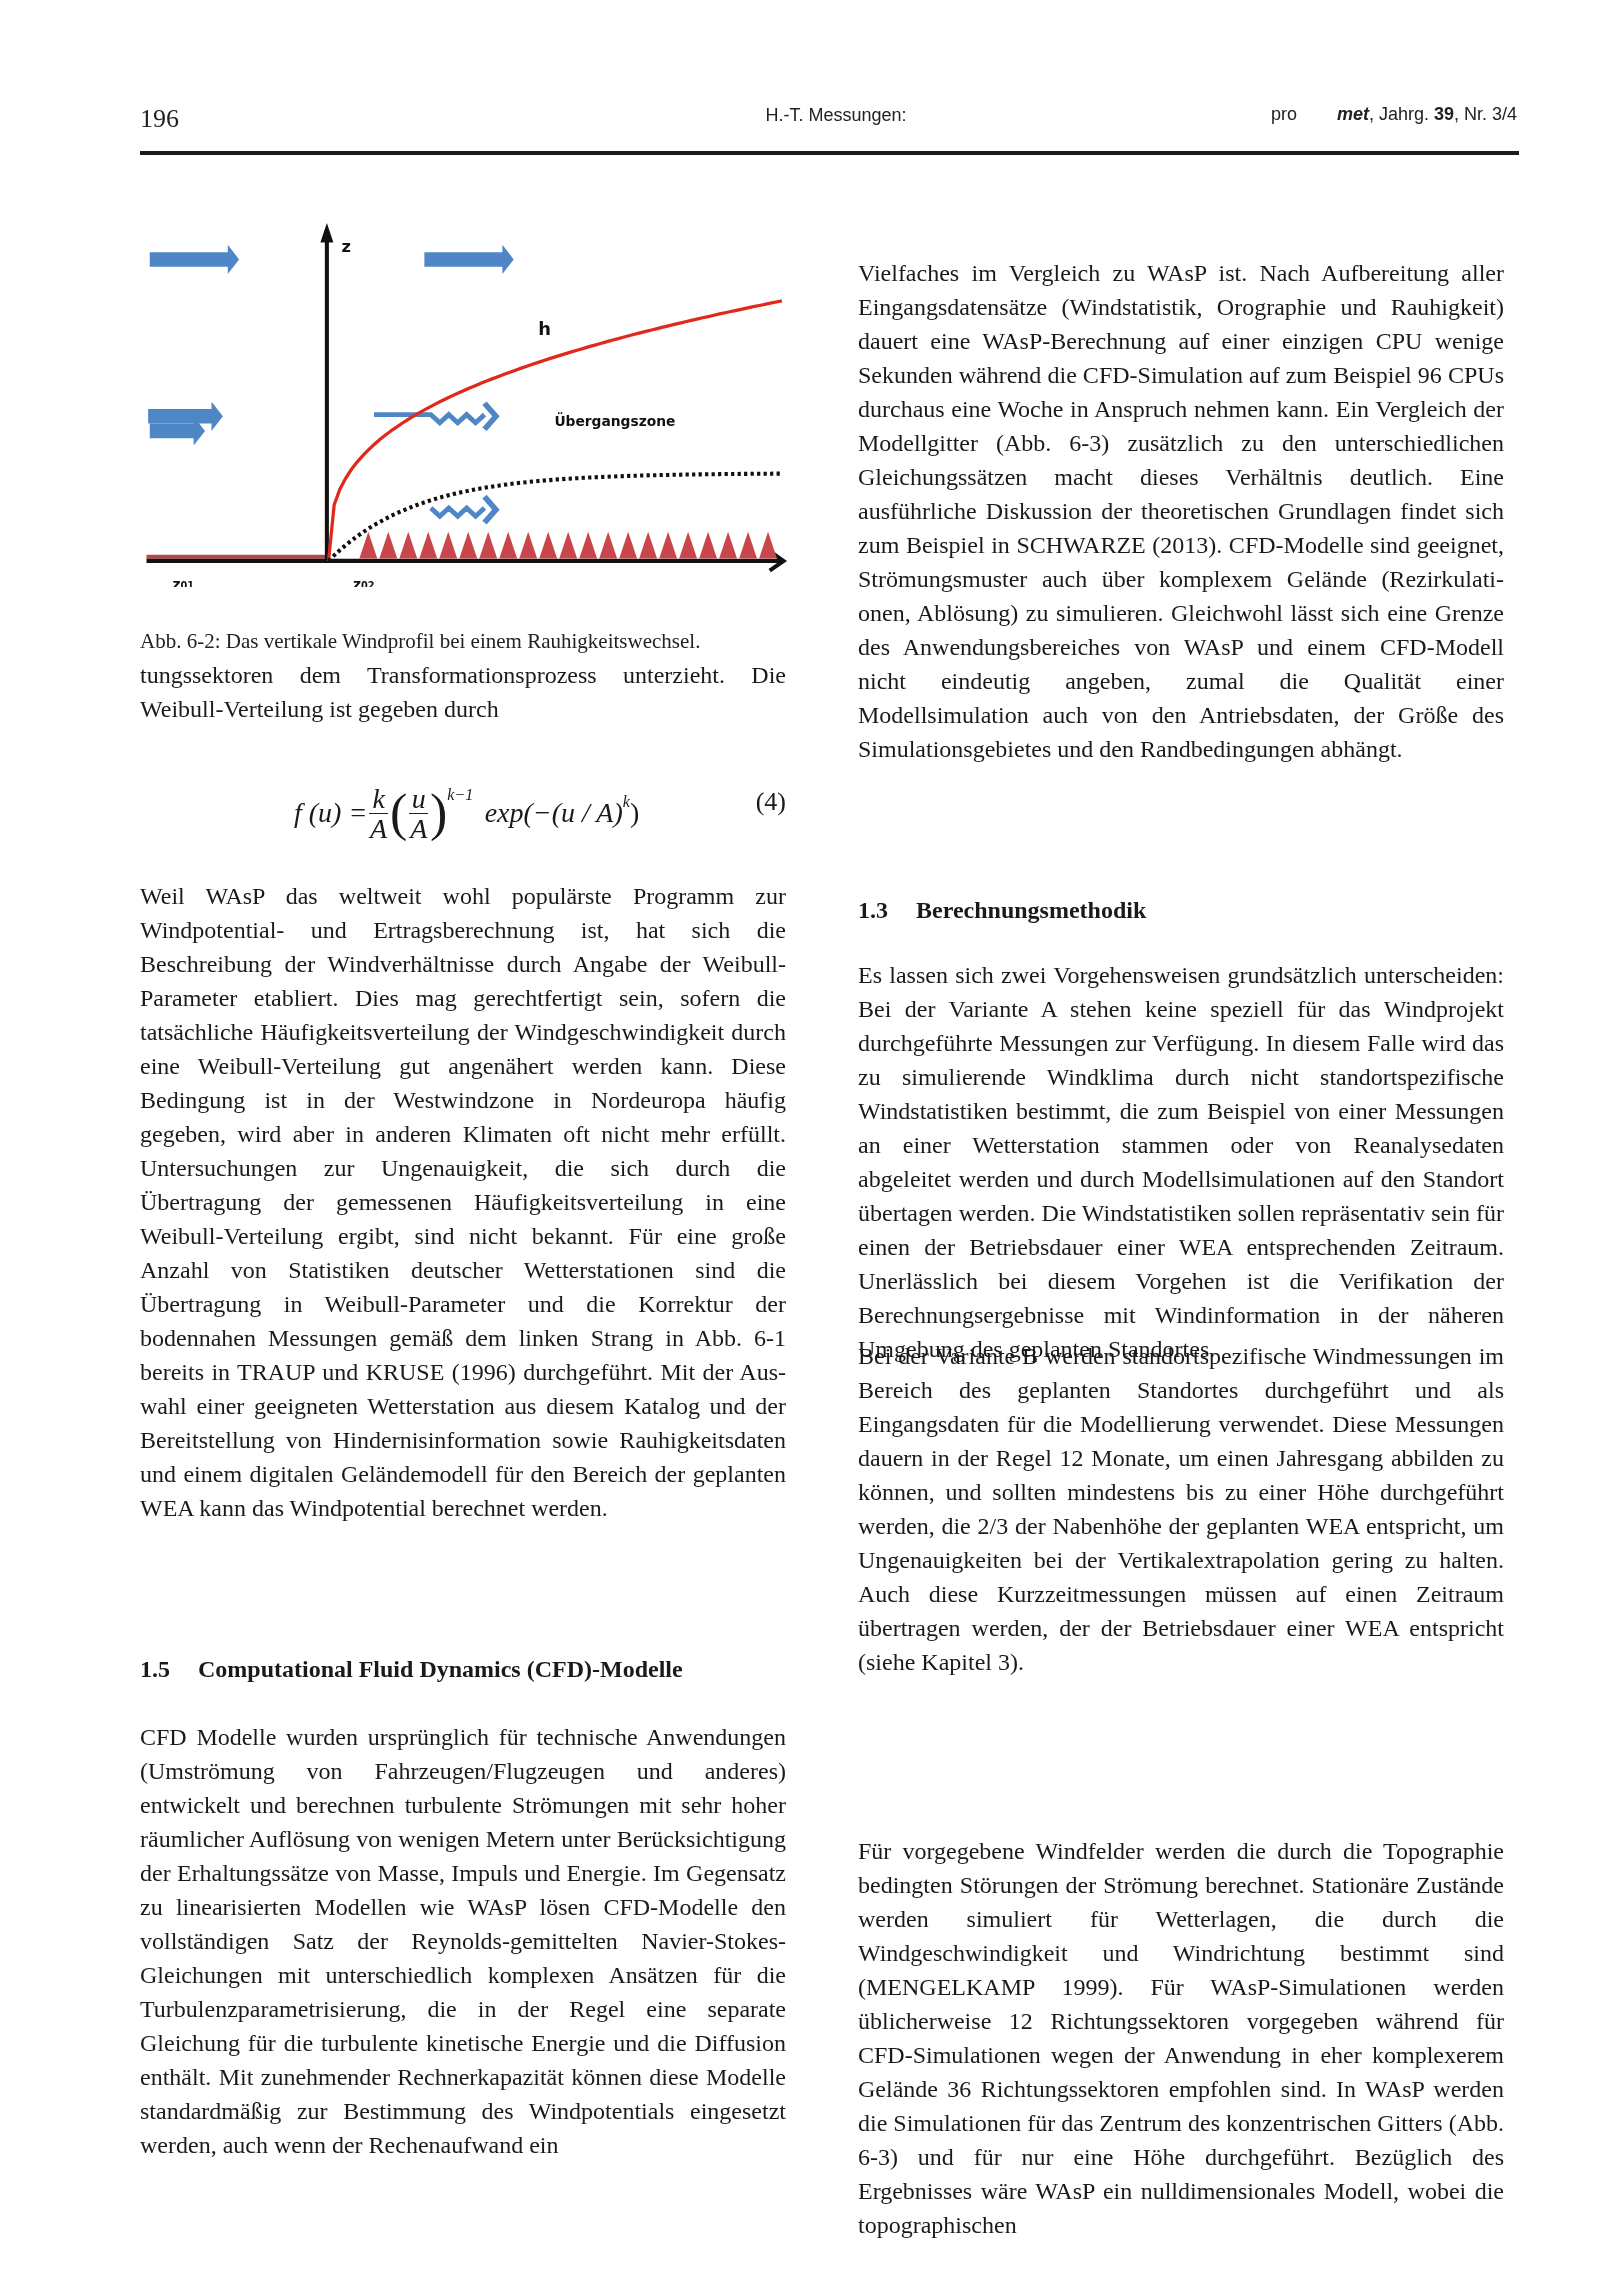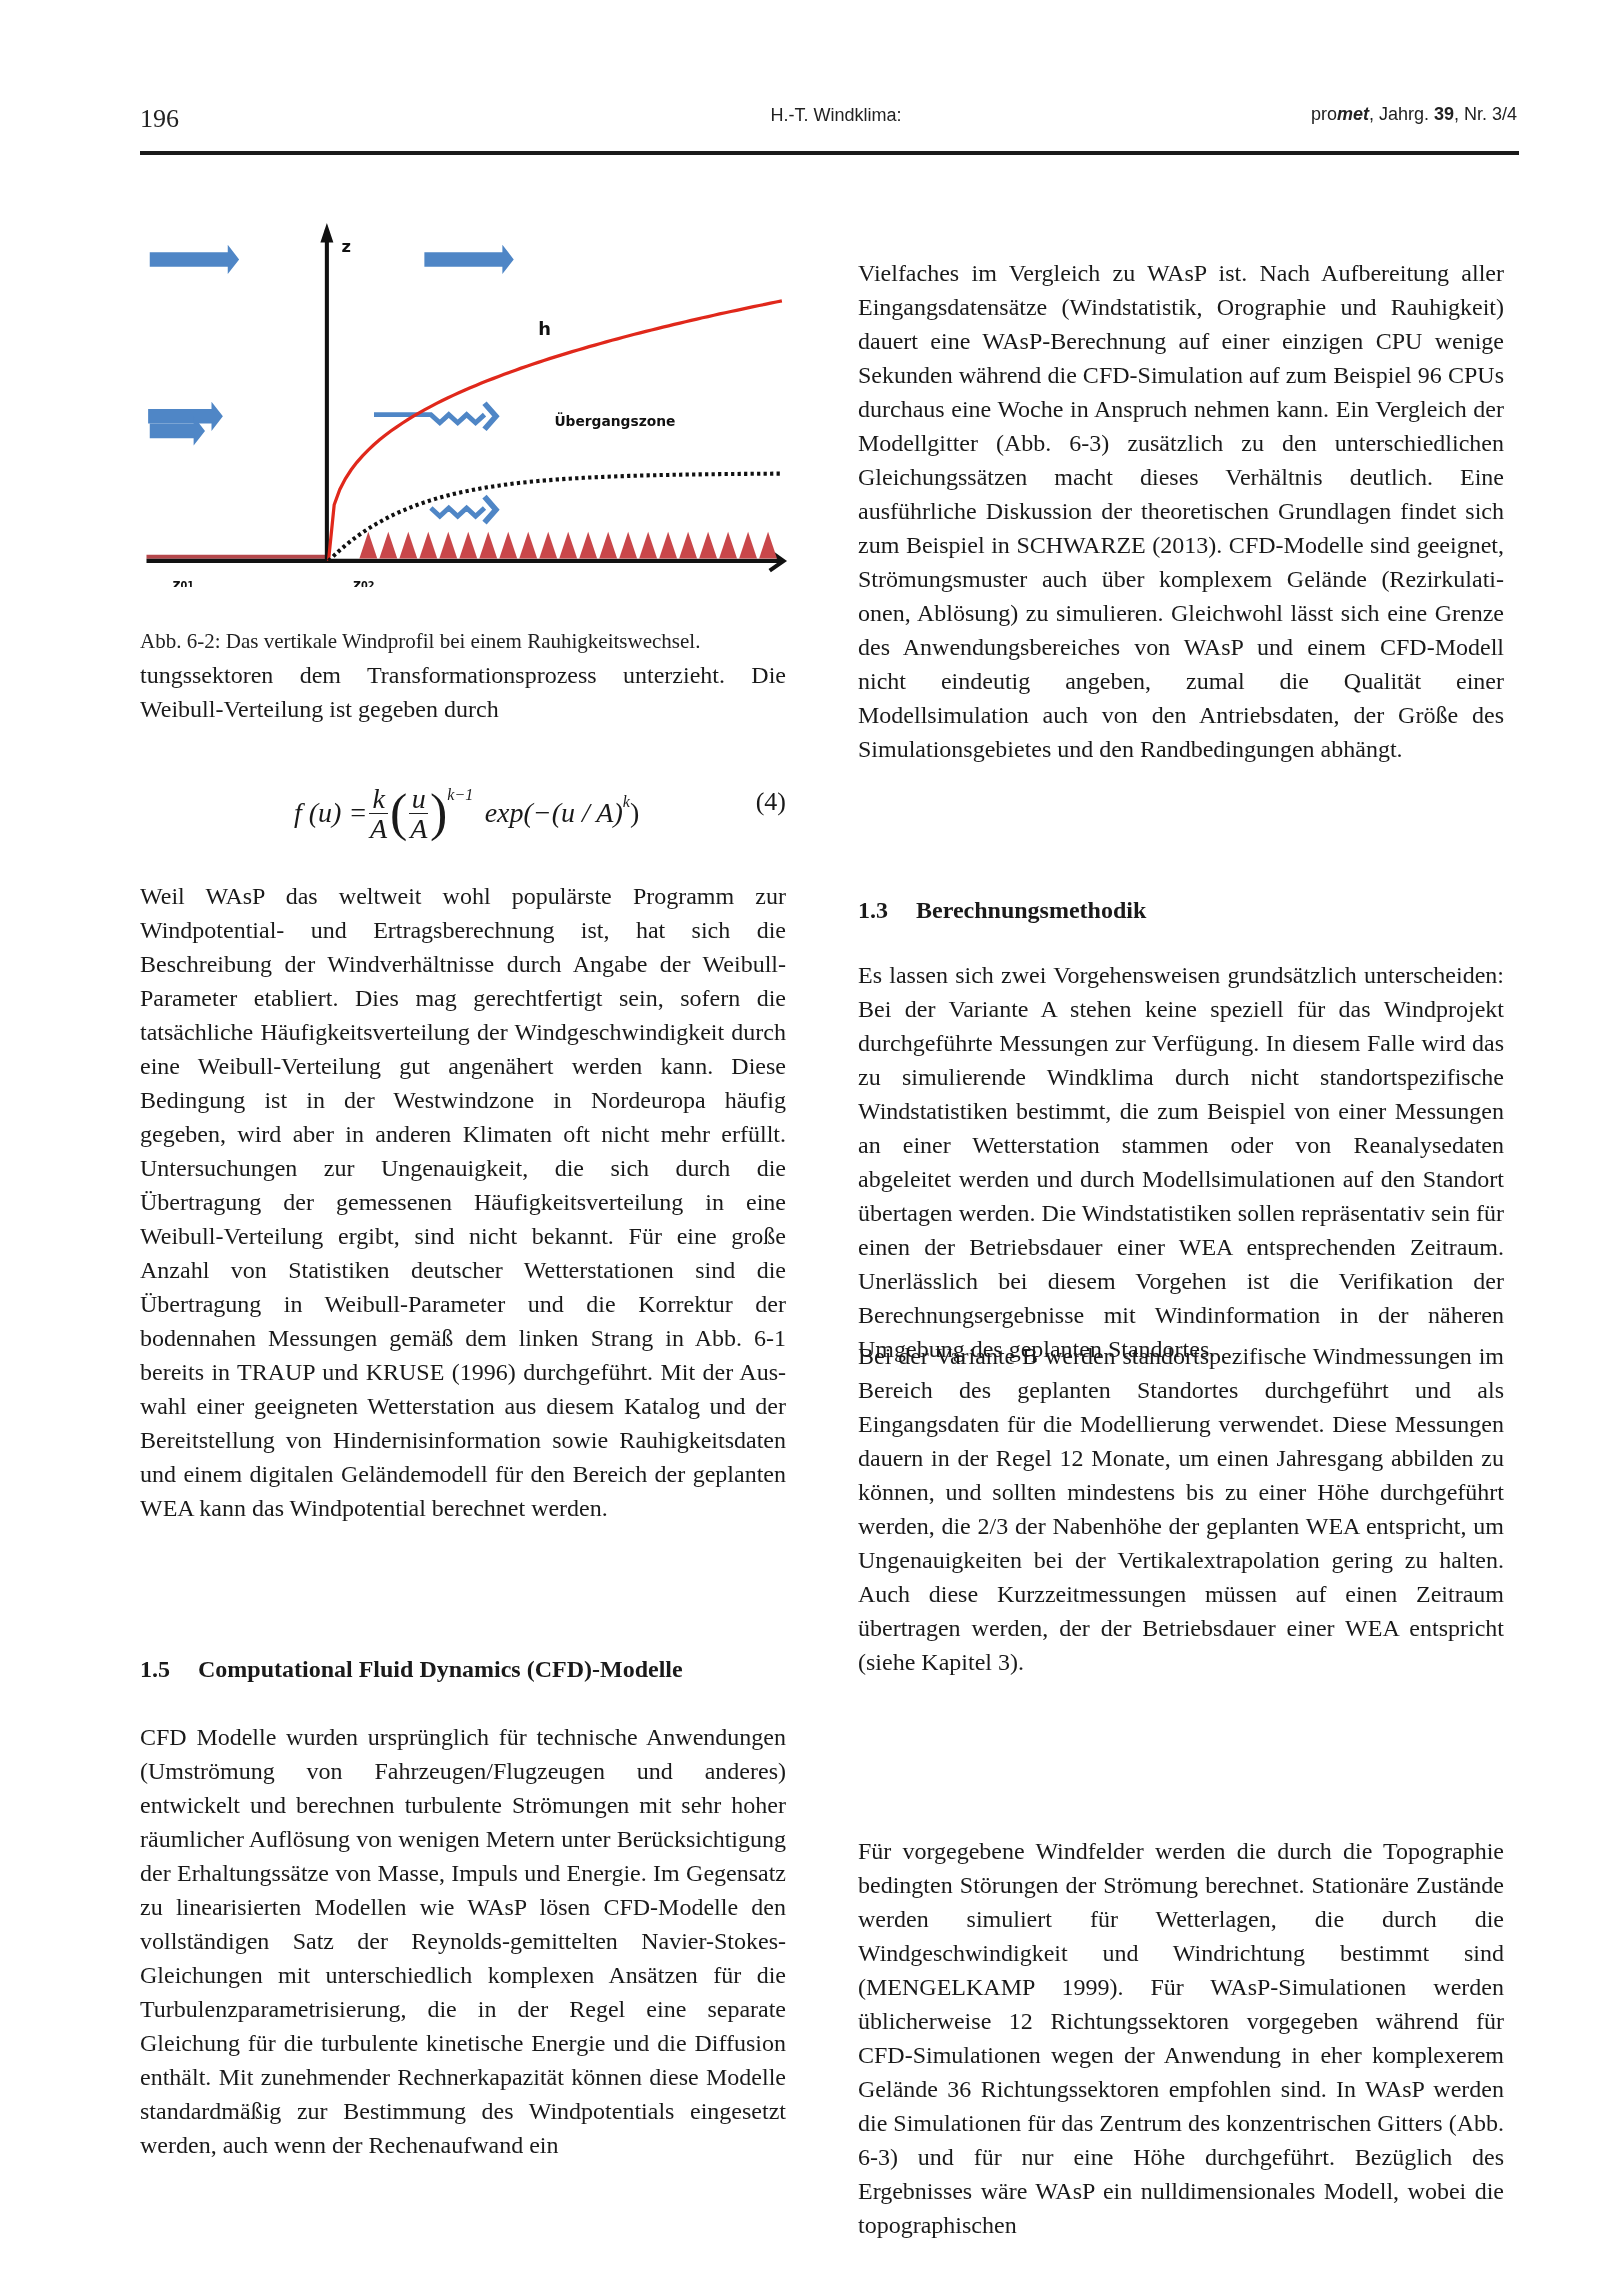--- a/index.html
+++ b/index.html
@@ -3,21 +3,21 @@
 <meta charset="utf-8">
 <style>
   html, body { margin: 0; padding: 0; background: #ffffff; }
   body { width: 1624px; height: 2295px; position: relative; overflow: hidden; color: #1a1a1a; }
   .page { position: absolute; left: 0; top: 0; width: 1624px; height: 2295px; }
 
   
   .hdr-pagenum { position: absolute; left: 140px; top: 104px; font-family: "Liberation Serif", serif; font-size: 26px; color: #222; }
   .hdr-center { position: absolute; left: 487px; width: 698px; top: 104px; text-align: center; font-family: "Liberation Sans", sans-serif; font-size: 18px; line-height: 23px; color: #222; }
   .hdr-right { position: absolute; right: 107px; top: 104px; font-family: "Liberation Sans", sans-serif; font-size: 18px; color: #222; }
-  .hdr-right b.it { font-style: italic; font-weight: 700; }
+  .hdr-right b.it { font-style: italic; font-weight: 700; padding-left: 40px; }
   .hdr-rule { position: absolute; left: 140px; width: 1379px; top: 151px; height: 4px; background: #1a1a1a; }
 
   
   .col { position: absolute; font-family: "Liberation Serif", serif; font-size: 24px; line-height: 34px; color: #1a1a1a; }
   .col-left { left: 140px; width: 646px; }
   .col-right { left: 858px; width: 646px; margin-top: 40px; }
   .col p { margin: 0; text-align: justify; hyphens: manual; }
   .col h2 { margin: 0; font-size: 24px; font-weight: 700; line-height: 34px; }
   .col h2 .num { display: inline-block; width: 58px; }
 
@@ -43,21 +43,21 @@
   .r3 { top: 1299px; }
   .r4 { top: 1794px; }
 </style>
 </head>
 <body>
 
 <div class="page">
 
   <div class="hdr-pagenum">196</div>
   <div class="hdr-center">
-    <div>H.-T. Windklima:</div>
+    <div>H.-T. Messungen:</div>
   </div>
   <div class="hdr-right"><span>pro</span><b class="it">met</b><span>, Jahrg. </span><b>39</b><span>, Nr. 3/4</span></div>
   <div class="hdr-rule"></div>
 
   <svg class="figure" viewBox="0 0 800 460" xmlns="http://www.w3.org/2000/svg">
     <defs>
       <marker id="axhead" markerWidth="10" markerHeight="10" refX="5" refY="5" orient="auto">
         <path d="M0,0 L10,5 L0,10 Z" fill="#111"></path>
       </marker>
     </defs>

